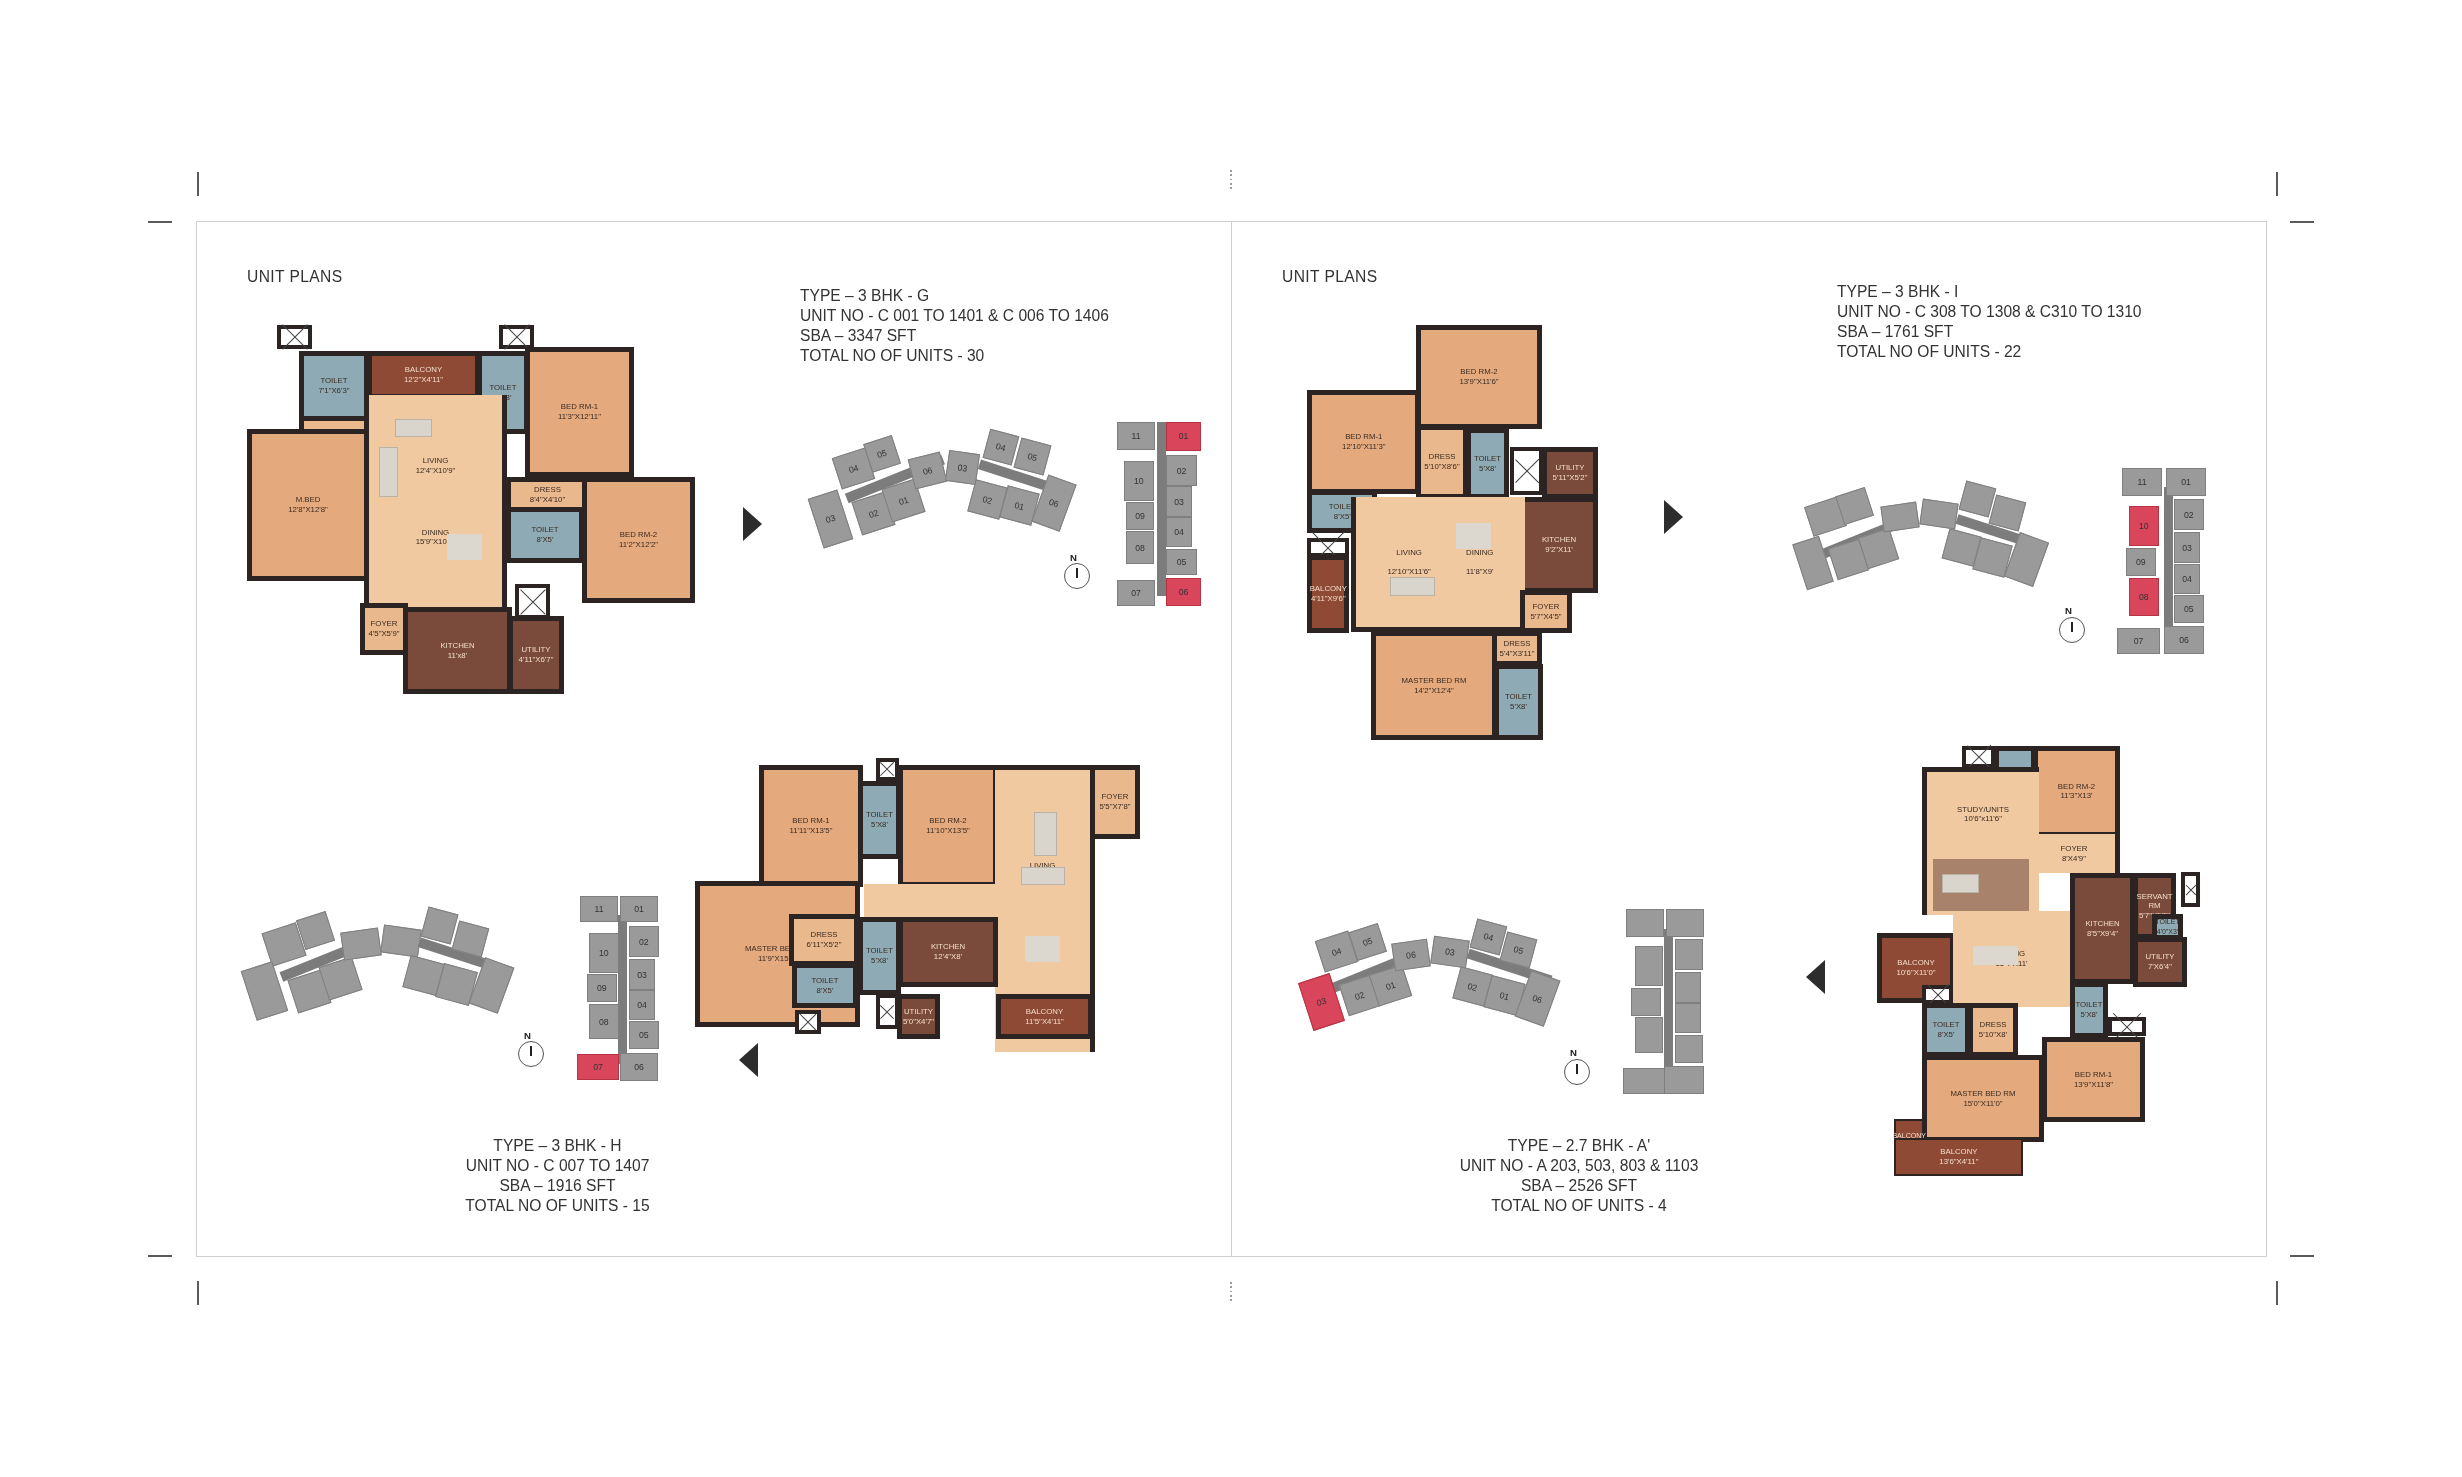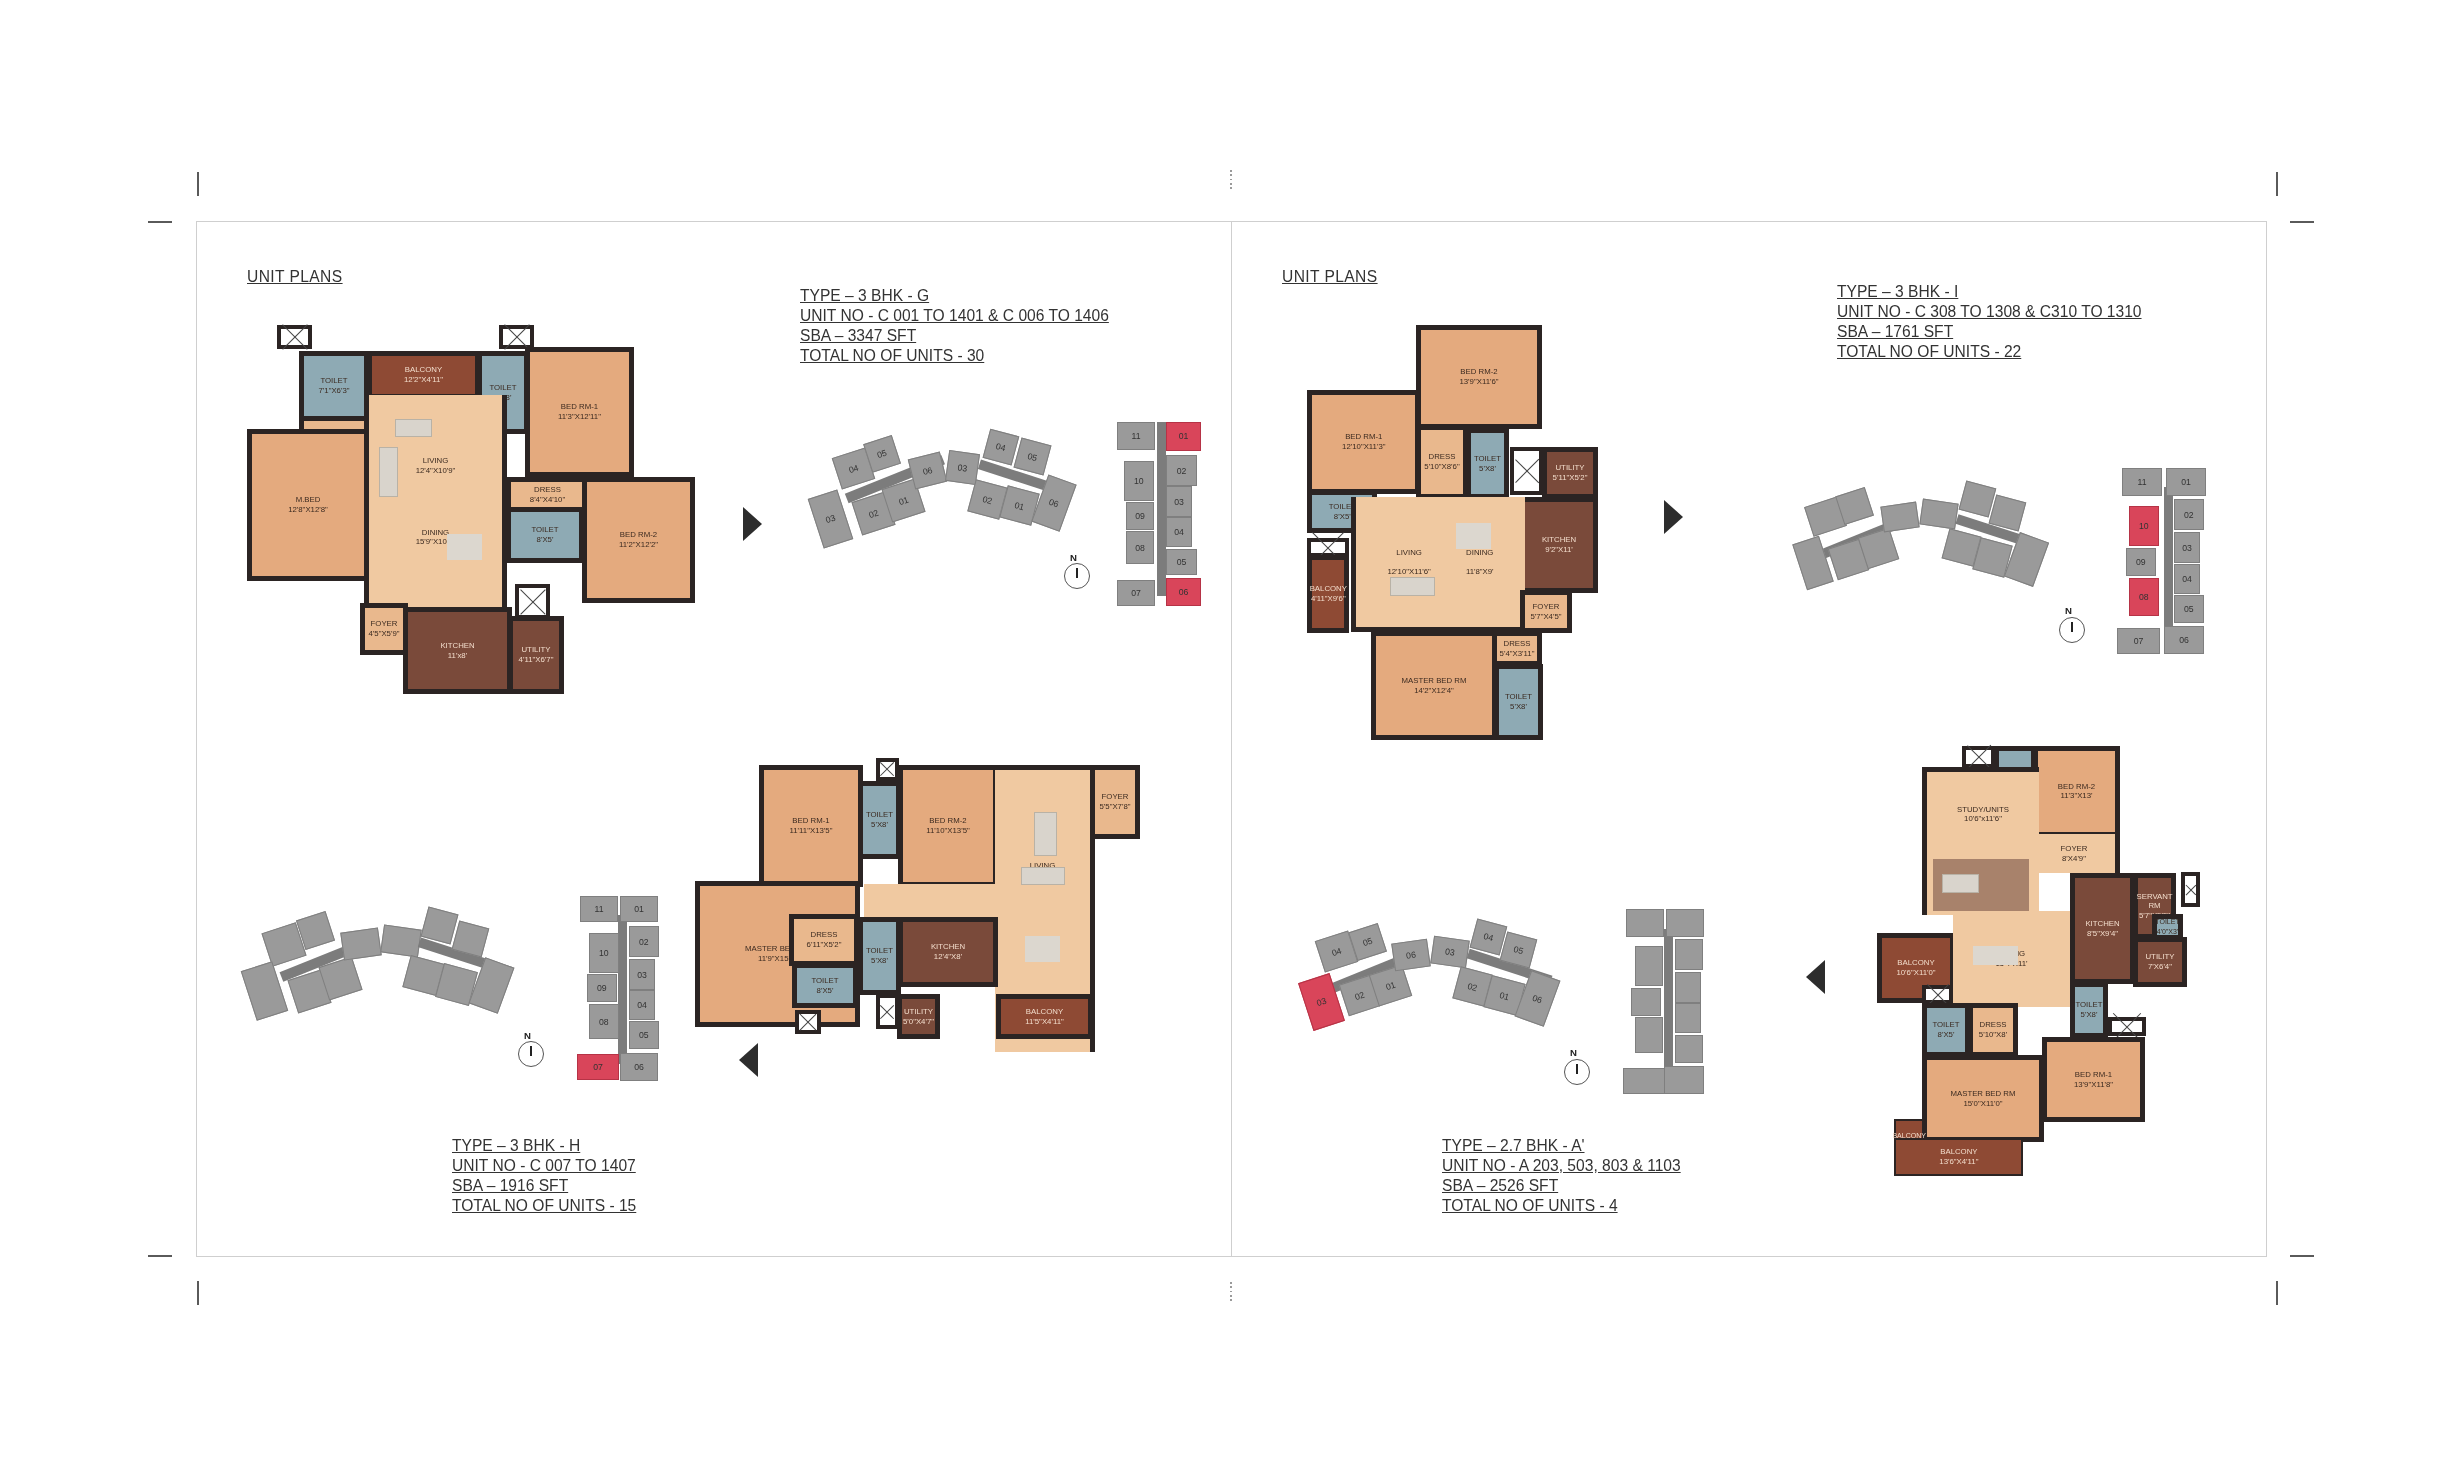--- a/index.html
+++ b/index.html
@@ -1,25 +1,25 @@
 <!DOCTYPE html>
 <html style="font-size:14px"><head>
 <meta charset="utf-8">
 <style>
   html,body{margin:0;padding:0;background:#ffffff;}
   body{width:2462px;height:1477px;position:relative;overflow:hidden;font-family:"Liberation Sans","DejaVu Sans",sans-serif;color:#2a2a2a;}
-  .abs{position:absolute;text-decoration:underline;}
+  .abs{position:absolute;}
   .page{position:absolute;border:1.7px solid #cfcfcf;background:#fff;box-sizing:border-box;}
   .crop{position:absolute;background:#5a5a5a;}
   .crop.h{height:1.7px;width:24px;}
   .crop.v{width:1.7px;height:24px;}
   .crop.dot{width:1.7px;height:21px;background:repeating-linear-gradient(#9a9a9a 0 1.7px,transparent 1.7px 4.3px);}
   .heading{font-size:15.6px;letter-spacing:0.4px;color:#333;}
   .info{font-size:15.6px;line-height:20px;color:#333;white-space:nowrap;}
-  .info.right{text-align:left;}
+  .info.right{text-align:center;}
   .arrow{position:absolute;width:0;height:0;}
   .arrow.r{border-top:17.4px solid transparent;border-bottom:17.4px solid transparent;border-left:19px solid #2d2d2d;}
   .arrow.l{border-top:17.4px solid transparent;border-bottom:17.4px solid transparent;border-right:19px solid #2d2d2d;}
   
   .plan{position:absolute;}
   .room{position:absolute;box-sizing:border-box;border:5.2px solid #2b2423;display:flex;flex-direction:column;align-items:center;justify-content:center;text-align:center;font-size:7.8px;line-height:9.6px;color:#3b2a20;}
   .room span{display:block;}
   .floor{background:#e9b88d;}
   .floor2{background:#f0c9a1;}
   .bed{background:#e4aa7e;}

